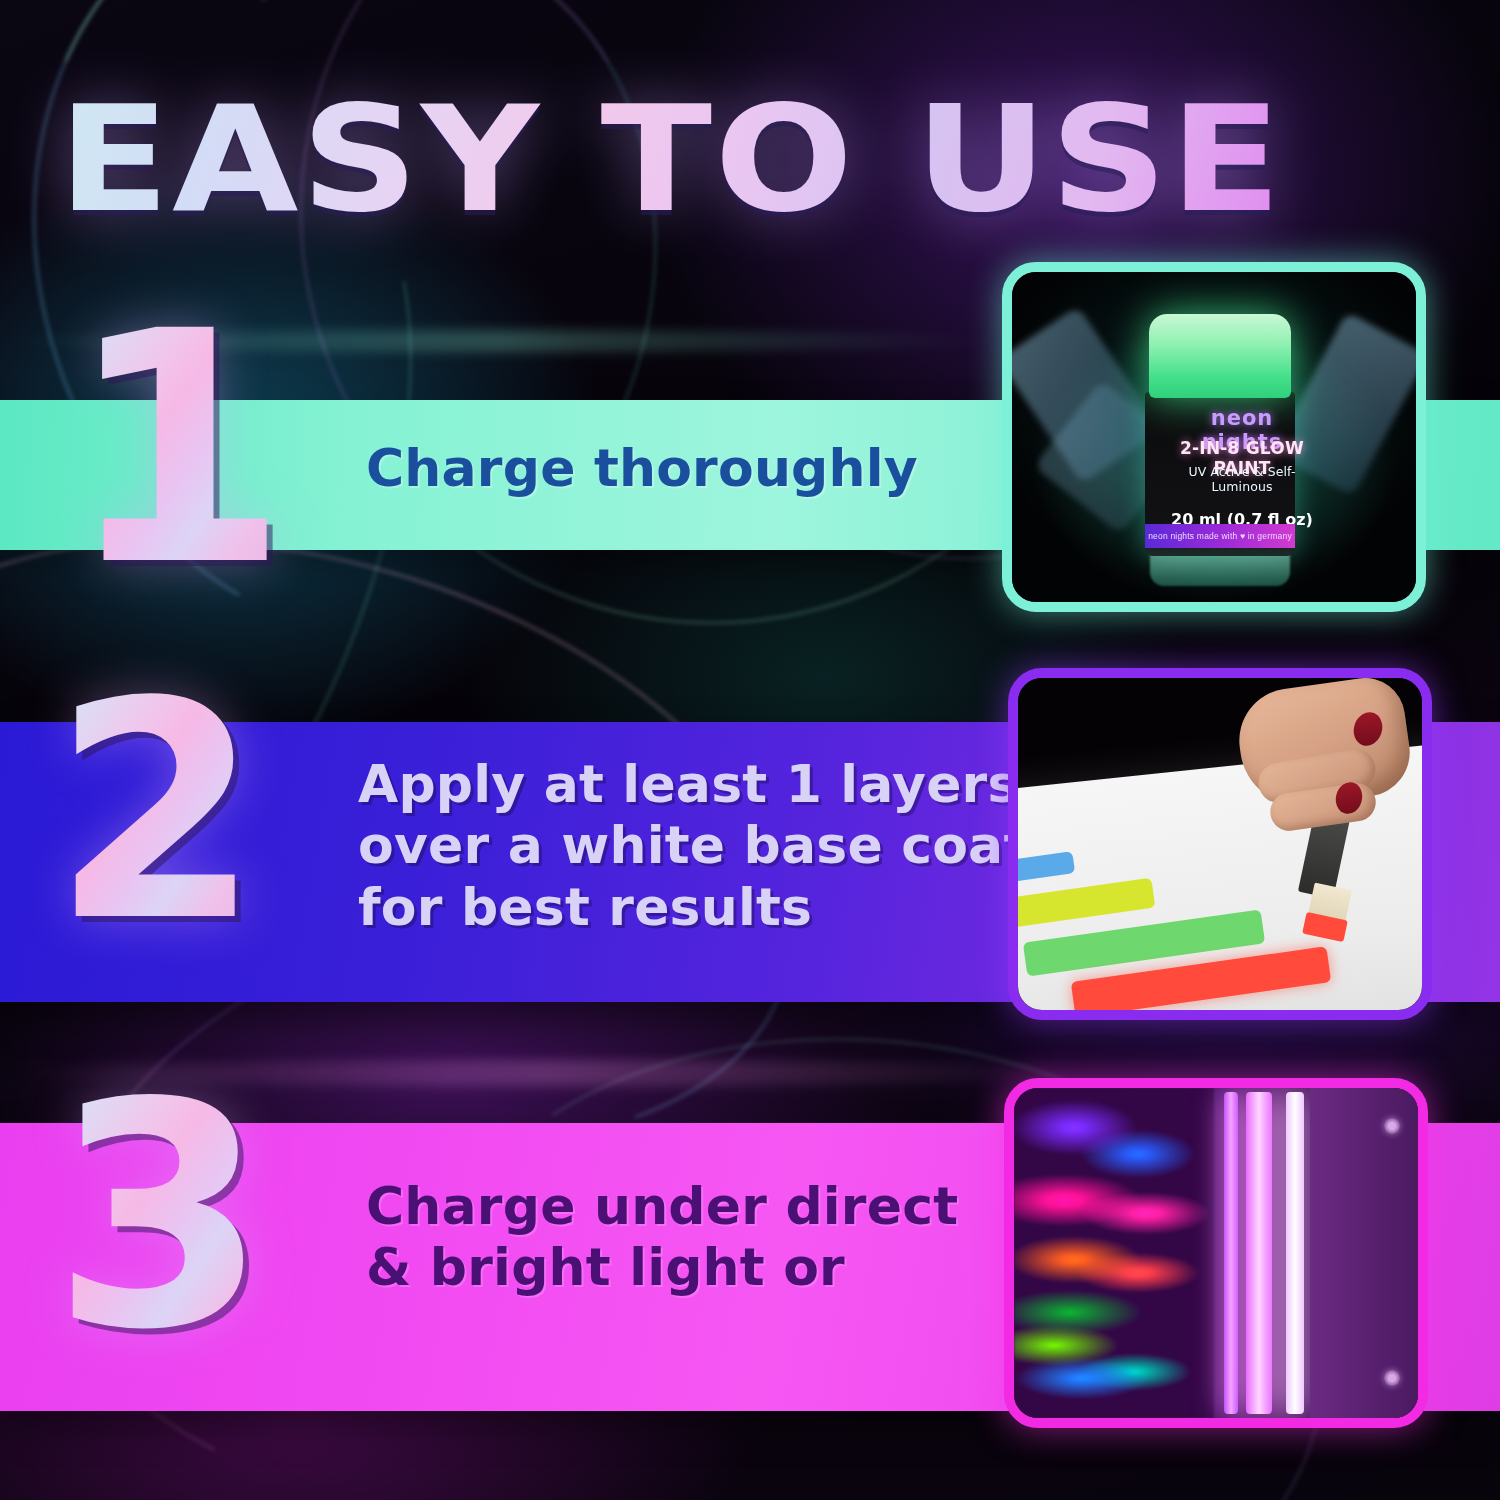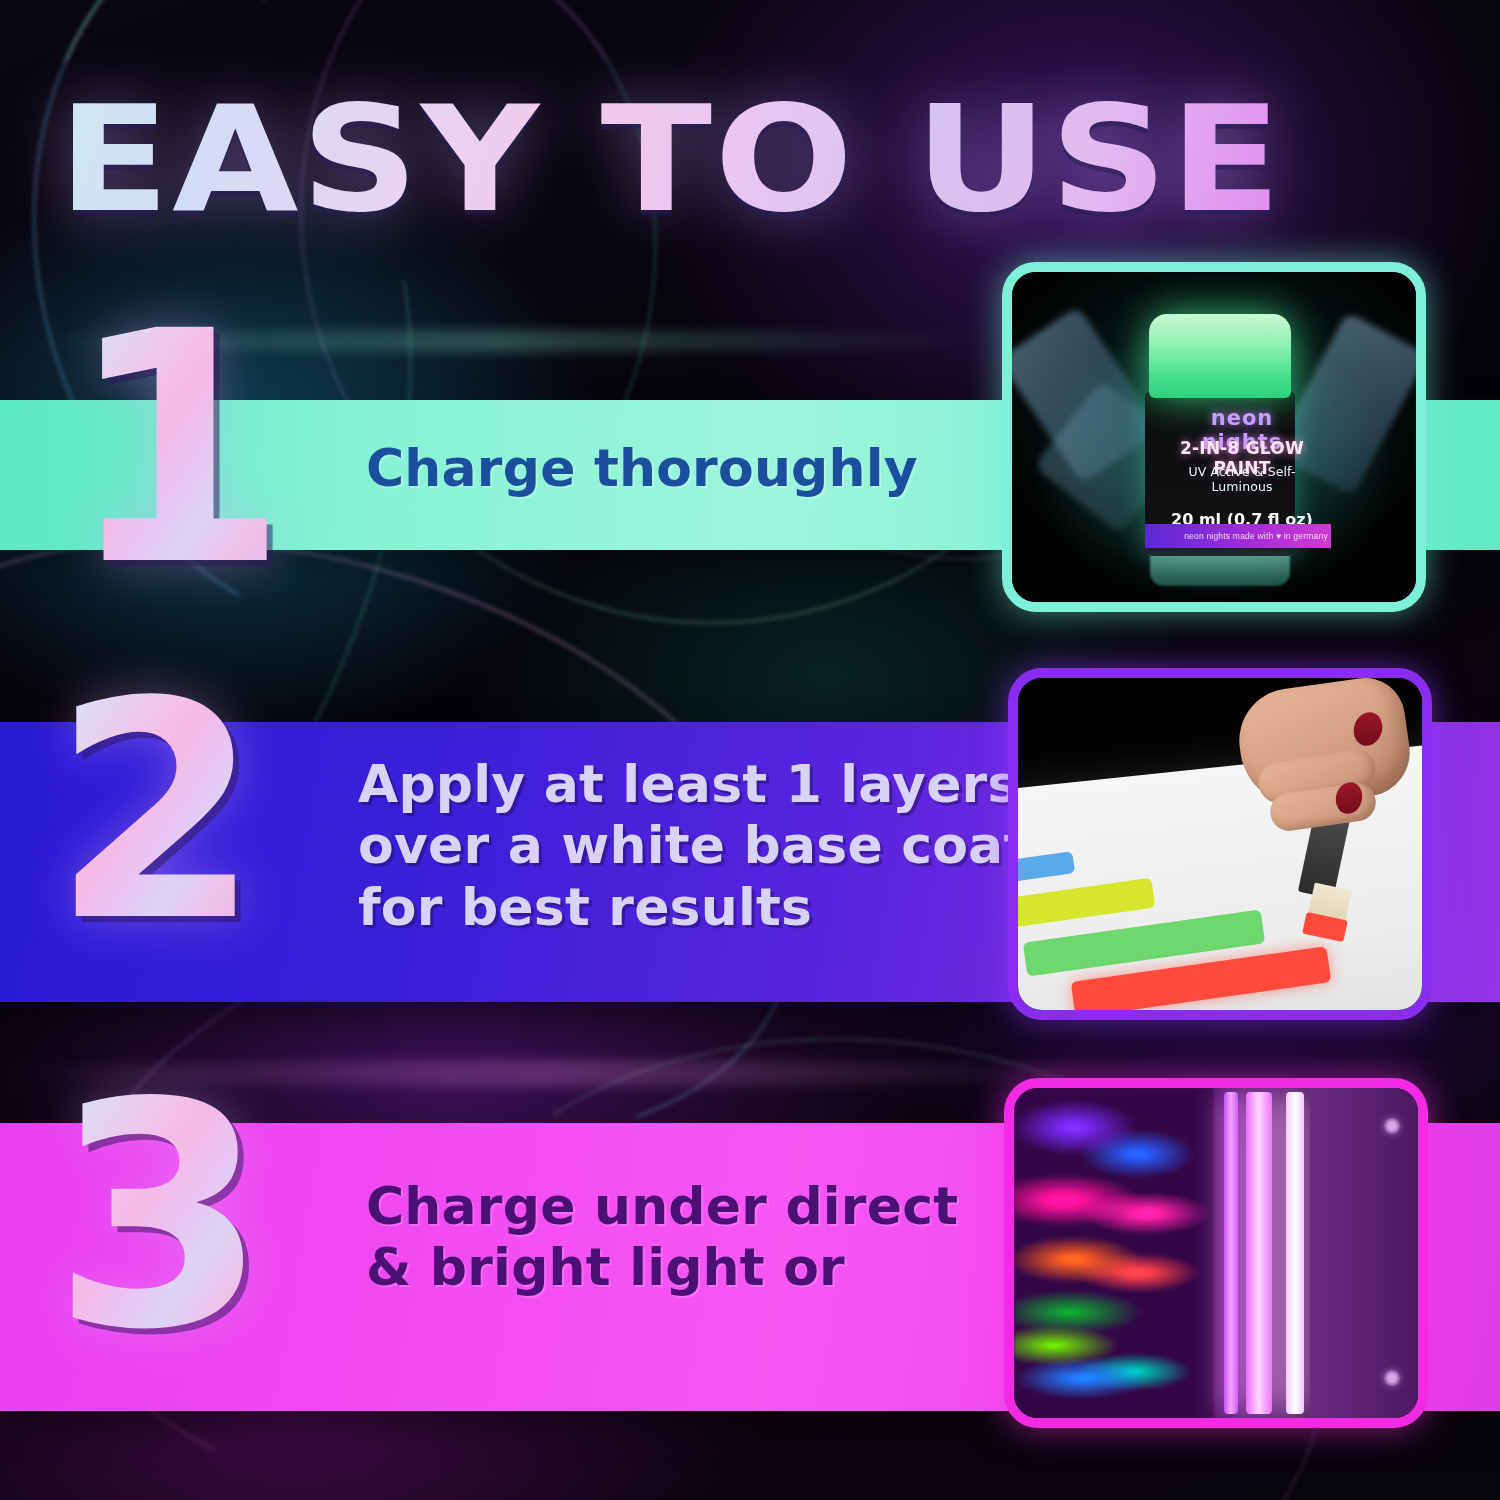--- a/index.html
+++ b/index.html
@@ -223,21 +223,21 @@
               font-family: "DejaVu Sans", sans-serif; padding-left: 22px; }
   .jt-brand  { top: 134px; font-size: 21px; font-weight: 700; letter-spacing: 1px;
                color: #c89cff; text-shadow: 0 0 10px rgba(190,120,255,.9); }
   .jt-name   { top: 166px; font-size: 17px; font-weight: 700; color: #ffe6f6;
                text-shadow: 0 0 8px rgba(255,150,220,.8); letter-spacing: .2px; }
   .jt-sub    { top: 192px; font-size: 12.5px; color: #eaf6ff; letter-spacing: .1px; }
   .jt-vol    { top: 238px; font-size: 16px; font-weight: 700; color: #ffffff; }
   .jar-strip {
     position: absolute; left: 133px; top: 252px; width: 150px; height: 24px;
     background: linear-gradient(90deg, #5a2ad8, #9a2ad8, #d23ad0);
-    display: flex; align-items: center; justify-content: center; padding-left: 36px;
+    display: flex; align-items: center; justify-content: center;
   }
   .jt-origin { font-size: 8.5px; color: #f0d8ff; letter-spacing: .2px; }
 
   
   .paint-scene { background: #050205; }
   .paper {
     position: absolute; left: -32px; top: 88px; width: 500px; height: 300px;
     background: linear-gradient(180deg, #f6f6f6 0%, #ececec 60%, #dedede 100%);
     transform: rotate(-6deg);
     box-shadow: 0 0 40px rgba(255,255,255,.12);

